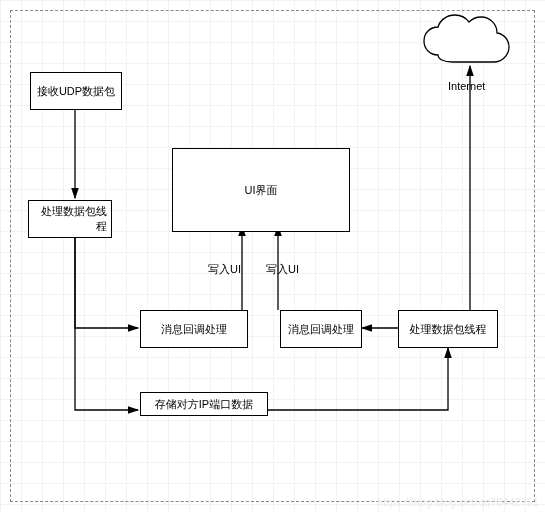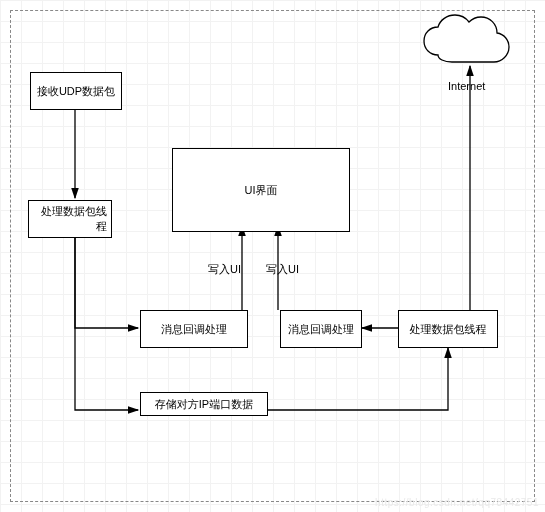--- a/index.html
+++ b/index.html
@@ -109,13 +109,13 @@
 
 <div class="box" style="left:398px; top:310px; width:100px; height:38px;">处理数据包线程</div>
 
 <div class="box" style="left:140px; top:392px; width:128px; height:24px;">存储对方IP端口数据</div>
 
 <div class="lbl" style="left:448px; top:36px; margin-top:44px;">Internet</div>
 
 <div class="lbl" style="left:208px; top:262px;">写入UI</div>
 <div class="lbl" style="left:266px; top:262px;">写入UI</div>
 
-<div class="watermark">https://blog.csdn.net/qq78442751</div>
+<div class="watermark">https://blog.blog.net/qq78442751</div>
 
 </body></html>

